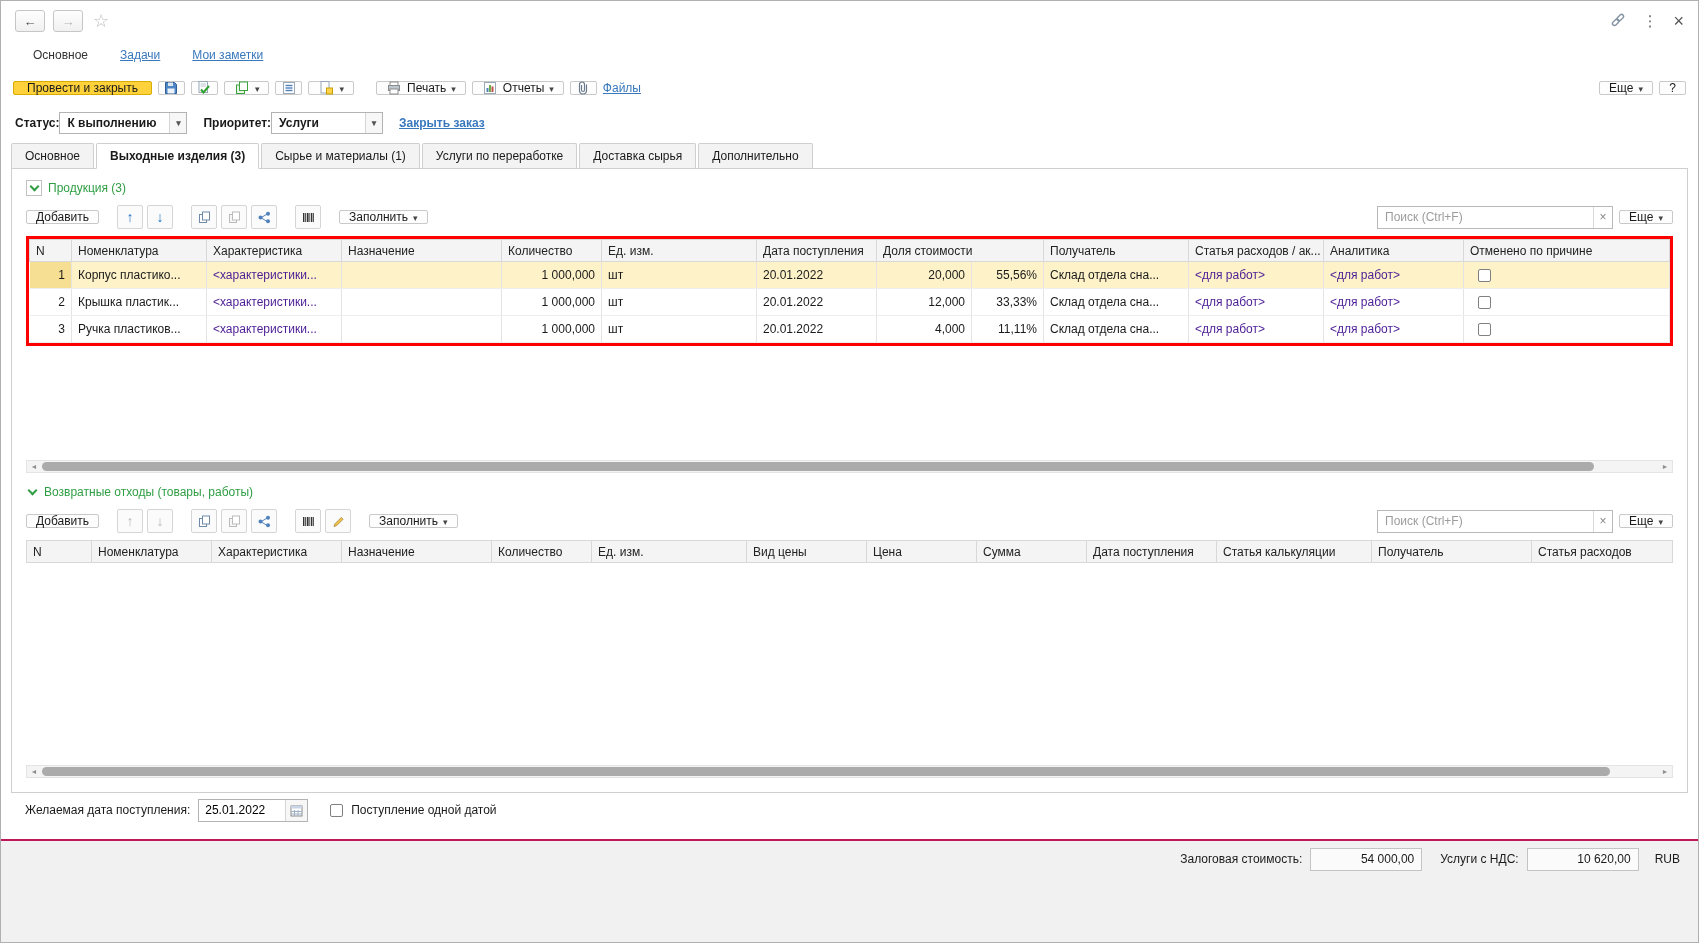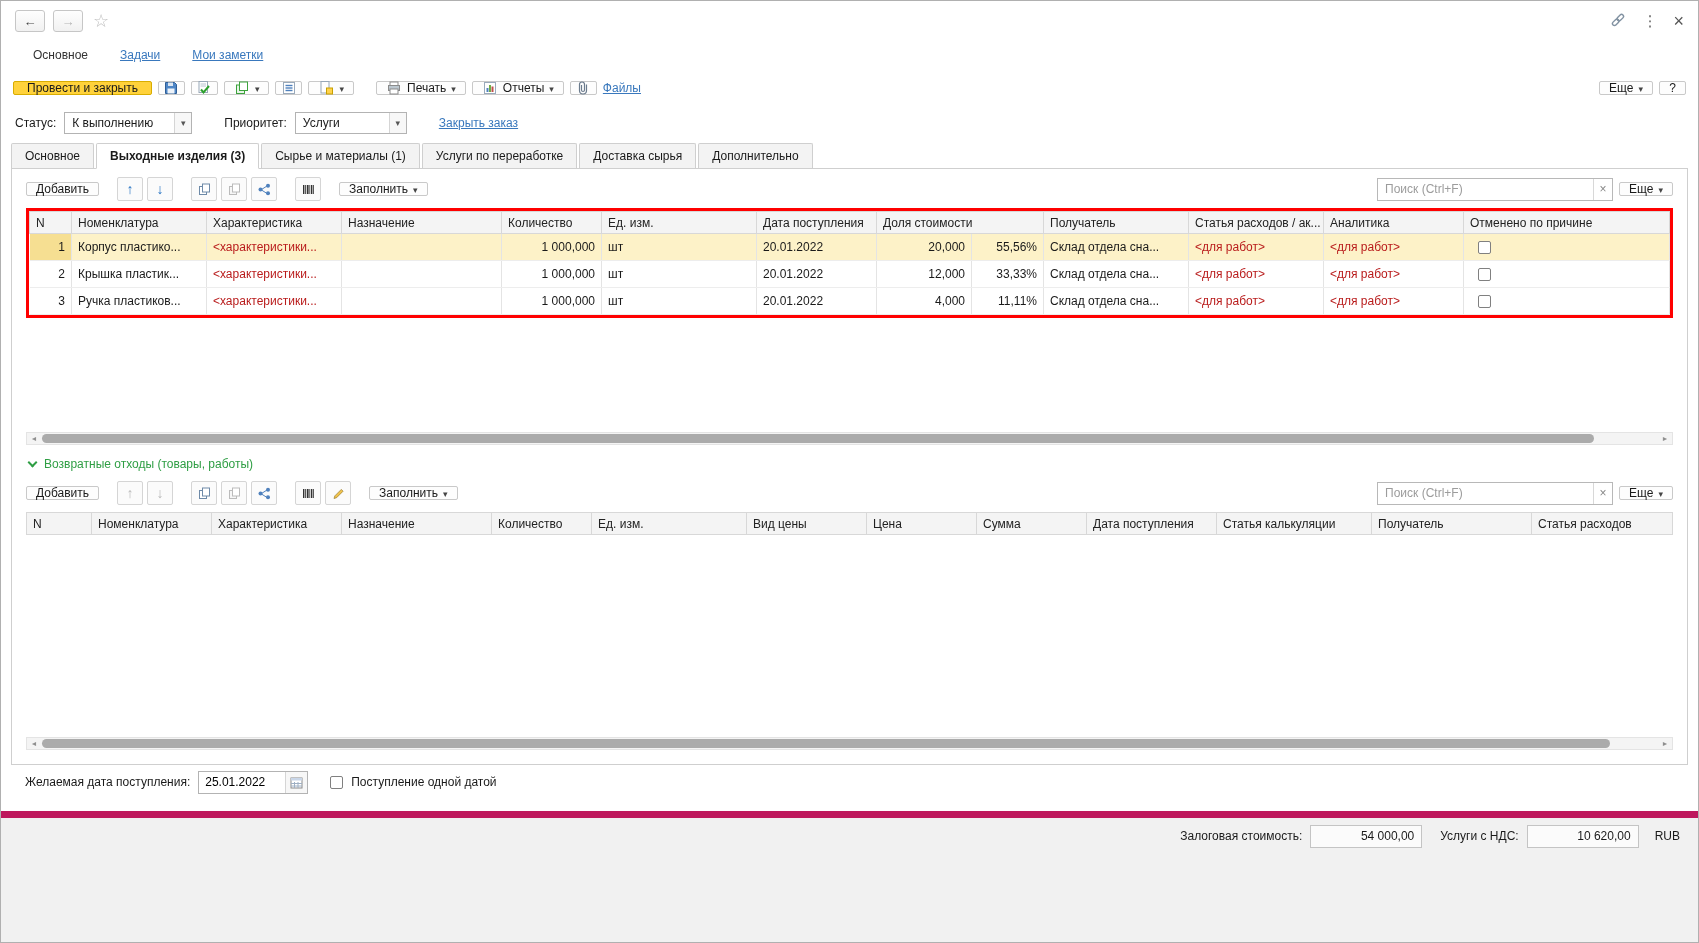--- a/index.html
+++ b/index.html
@@ -26,26 +26,26 @@
   
   .toolbar { height:38px; display:flex; align-items:center; gap:6px; padding:0 12px; flex:0 0 auto; }
   .btn { display:inline-flex; align-items:center; gap:5px; height:14px; padding:0 9px; border:1px solid #c9c9c9; background:#fdfdfd; border-radius:2px; white-space:nowrap; }
   .btn.icon { width:27px; justify-content:center; padding:0; }
   .btn-yellow { background:#ffd23b; border-color:#d9ad00; font-weight:normal; padding:0 13px; }
   .caret::after { content:"\25BE"; font-size:9px; color:#444; }
   .tb-gap { width:10px; }
   .qmark { width:27px; justify-content:center; padding:0; }
 
   
-  .statusrow { height:32px; display:flex; align-items:center; gap:8px; padding:0 14px; flex:0 0 auto; }
+  .statusrow { height:32px; display:flex; align-items:center; padding:0 14px; flex:0 0 auto;font-weight:bold; }
   .combo { display:inline-flex; align-items:center; height:22px; border:1px solid #b3b3b3; background:#fff; }
   .combo .val { padding:0 7px; flex:1; white-space:nowrap; }
   .combo .dd { width:17px; align-self:stretch; display:flex; align-items:center; justify-content:center; border-left:1px solid #d5d5d5; background:#f7f7f7; }
   .combo .dd::after { content:"\25BE"; font-size:9px; color:#555; }
-  .lbl-gap { margin-left:24px; }
+  .lbl-gap { margin-left:16px; }
 
   
   .tabs { display:flex; margin:4px 10px 0; border-bottom:1px solid #cfcfcf; flex:0 0 auto; }
   .tab { border:1px solid #cfcfcf; border-bottom:none; background:#f3f3f3; padding:5px 13px; margin-right:2px; border-radius:2px 2px 0 0; white-space:nowrap; }
   .tab.active { background:#fff; font-weight:bold; margin-bottom:-1px; border-bottom:1px solid #fff; }
 
   
   .content { margin:0 10px; border:1px solid #cfcfcf; border-top:none; background:#fff; padding:6px 14px 10px; flex:0 0 auto; }
 
   .section-head { display:flex; align-items:center; height:22px; margin:2px 0 4px; color:#2f9e44; }
@@ -67,41 +67,41 @@
   .clearx::after { content:"\00D7"; }
 
   
   .red-frame { border:3px solid #ff0000; }
   table.grid { width:100%; border-collapse:collapse; table-layout:fixed; }
   table.grid th { background:#f4f4f4; border:1px solid #d8d8d8; font-weight:normal; text-align:left; padding:3px 6px; height:22px; color:#222; white-space:nowrap; overflow:hidden; }
   table.grid td { border-right:1px solid #e4e4e4; border-bottom:1px solid #ededed; padding:3px 6px; height:27px; white-space:nowrap; overflow:hidden; background:#fff; }
   tr.sel td { background:#fdf2c8; }
   tr.sel td:first-child { background:#f6df92; }
   td.num, td.rown { text-align:right; }
-  .ph { color:#b91c1c; }
+  .ph { color:#4c1d95; }
   .checkbox { display:inline-block; width:13px; height:13px; border:1px solid #808080; background:#fff; border-radius:2px; vertical-align:middle; }
   .cb-cell { padding-left:14px !important; }
   .table-spacer { height:112px; background:#fff; }
   .waste-empty { height:200px; background:#fff; }
 
   
   .hscroll { height:13px; display:flex; align-items:center; background:#f4f4f4; border:1px solid #e4e4e4; margin:2px 0 4px; }
   .sarr { width:14px; text-align:center; color:#8f8f8f; font-size:7px; line-height:11px; }
   .sarr-l::after { content:"\25C4"; }
   .sarr-r::after { content:"\25BA"; }
   .strack { flex:1; height:11px; position:relative; }
   .sthumb { position:absolute; left:1px; top:1px; height:9px; background:#ababab; border-radius:5px; }
 
   
   .daterow { height:34px; display:flex; align-items:center; gap:8px; padding:0 24px; flex:0 0 auto; background:#fff; }
   .dateinput { display:flex; align-items:center; border:1px solid #b3b3b3; height:23px; }
   .dateinput input { border:none; outline:none; width:86px; padding:0 6px; font:inherit; }
   .calbtn { width:22px; height:21px; display:flex; align-items:center; justify-content:center; border-left:1px solid #d5d5d5; background:#f7f7f7; }
 
-  .footer-area { flex:1; background:#f1f1f1; border-top:7px solid #be185d; margin-top:12px; }
+  .footer-area { flex:1; background:#f1f1f1; border-top:2px solid #be185d; margin-top:12px; }
   .footer-fields { height:36px; display:flex; align-items:center; justify-content:flex-end; gap:8px; padding:0 18px; }
   .numbox { width:112px; height:23px; border:1px solid #c4c4c4; background:#fbfbfb; text-align:right; padding:0 7px; line-height:21px; }
 </style>
 </head>
 <body>
 
 <div class="window">
 
   <div class="titlebar">
     <span class="navbtn">
@@ -221,20 +221,26 @@
     <span class="tab">Основное</span>
     <span class="tab active">Выходные изделия (3)</span>
     <span class="tab">Сырье и материалы (1)</span>
     <span class="tab">Услуги по переработке</span>
     <span class="tab">Доставка сырья</span>
     <span class="tab">Дополнительно</span>
   </div>
 
   <div class="content">
 
+    <div class="section-head">
+      <span class="chev-box">
+          <span class="chev"></span>
+        </span>
+      <span class="section-title">Продукция (3)</span>
+    </div>
 
     <div class="tbl-toolbar">
       <span class="btn">Добавить</span>
       <span class="tb-gap"></span>
       <span class="tbtn">
           <span class="up-arrow"></span>
         </span>
       <span class="tbtn">
           <span class="down-arrow"></span>
         </span>

